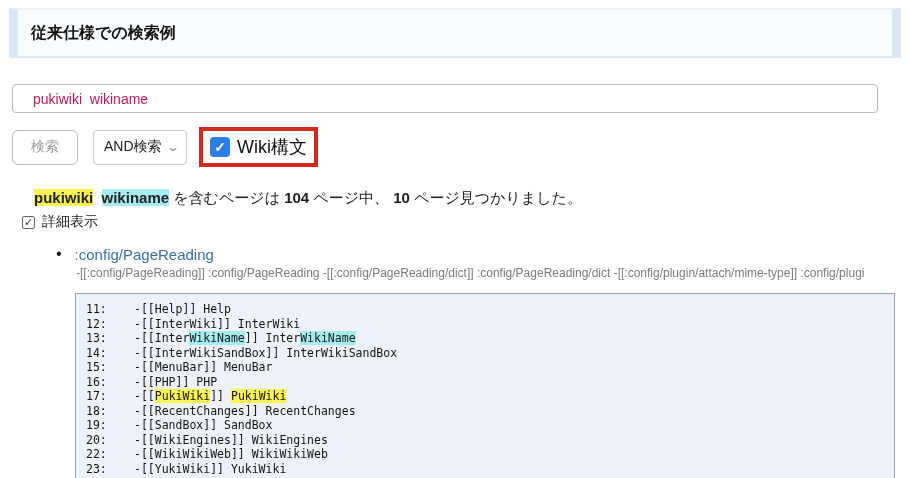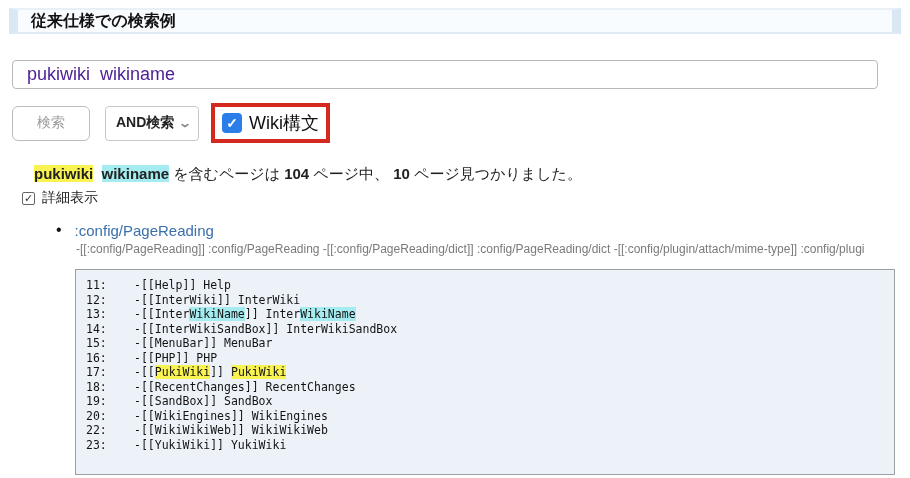--- a/index.html
+++ b/index.html
@@ -11,72 +11,71 @@
     color: #222;
     overflow: hidden;
   }
   .b { font-weight: bold; }
   .hl-y { background: var(--hl-y, #f9f351); }
   .hl-c { background: var(--hl-c, #a5ecf0); }
 
   
   .header-bar {
     margin: 8px 9px 0 9px;
-    height: 26px;
+    height: 50px;
     display: flex; align-items: center;
     background: #f9fcfe;
     border-top: 2px solid #e8f1f8;
     border-bottom: 2px solid #dfeaf4;
     border-left: 9px solid #d9e8f4;
     border-right: 9px solid #d9e8f4;
     padding-left: 13px;
     font-size: 16px; font-weight: bold; color: #111;
   }
 
   
   .search-input {
     display: block;
     margin: 26px 0 0 12px;
     width: 866px; height: 29px;
     border: 1px solid #b9b9b9;
     border-radius: 4px;
-    padding: 0 14px;
-    font-size: 18px;
+    padding: 0 20px;
+    font-size: 14px;
     font-family: "Liberation Sans", sans-serif;
-    color: #4c1d95;
+    color: #be185d;
     outline: none;
   }
 
   
   .controls-row {
     margin: 12px 0 0 12px;
     display: flex; align-items: center;
     height: 44px;
   }
   .search-button {
-    width: 78px; height: 35px;
+    width: 66px; height: 35px;
     background: #ffffff;
     border: 1px solid #bcbcbc;
     border-radius: 6px;
     color: #9a9a9a;
     font-size: 14px;
     font-family: "Liberation Sans", sans-serif;
     cursor: pointer;
   }
   .mode-select {
     margin-left: 15px;
     width: 94px; height: 35px;
     border: 1px solid #c9c9c9;
     border-radius: 4px;
     background: #fff;
     display: flex; align-items: center; justify-content: space-between;
     padding: 0 8px 0 10px;
     font-size: 14px; color: #222;
     cursor: pointer;
-    font-weight: bold;
   }
   .chevron { color: #8a8a8a; font-size: 12px; line-height: 1; transform: scaleX(1.4); }
   .red-annotation-box {
     margin-left: 12px;
     border: 4px solid var(--red, #d32b20);
     padding: 4px 7px 4px 7px;
     display: flex; align-items: center; gap: 7px;
     background: #fff;
   }
   .blue-checkbox {

